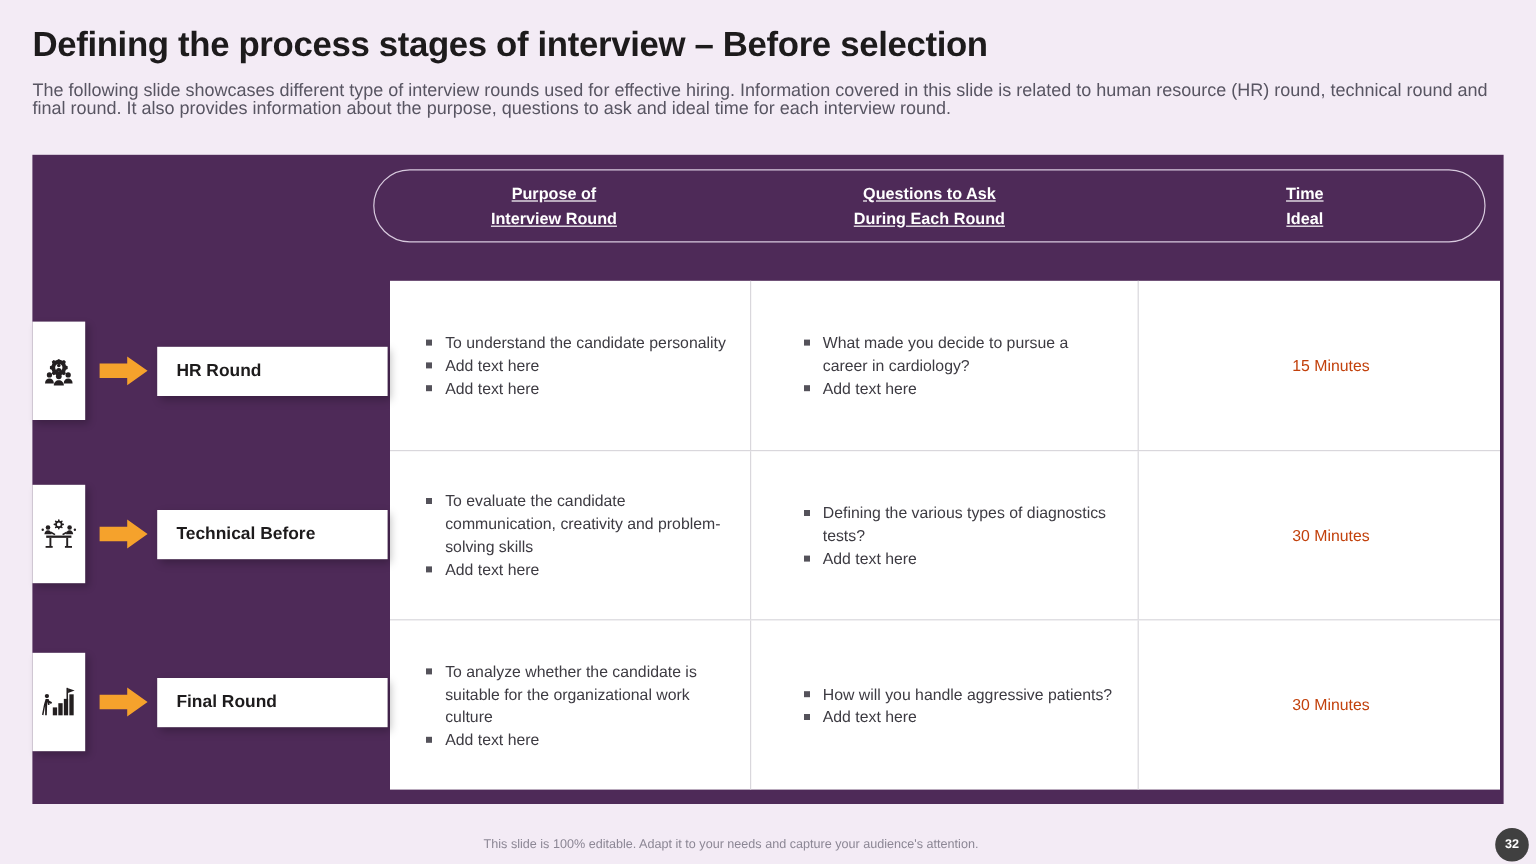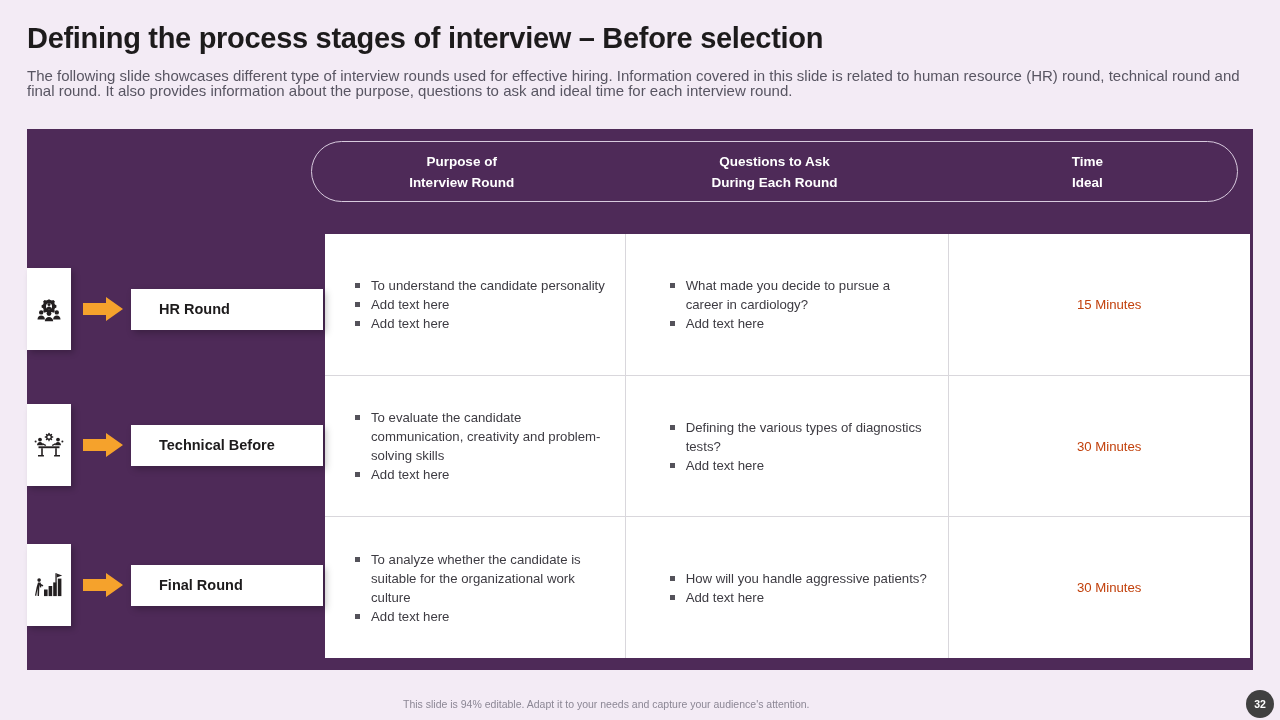--- a/index.html
+++ b/index.html
@@ -66,20 +66,21 @@
     height: 61px;
     display: flex;
     align-items: center;
   }
   .hcol {
     text-align: center;
     color: #ffffff;
     font-size: 13.5px;
     font-weight: bold;
     line-height: 21px;
+    text-decoration: underline;
   }
   .hcol-1 { width: 32.5%; }
   .hcol-2 { width: 35%; }
   .hcol-3 { width: 32.5%; }
 
   
   .table {
     position: absolute;
     left: 325px;
     top: 234px;
@@ -173,21 +174,21 @@
   }
 
   .round-label {
     margin-left: 7px;
     width: 192px;
     height: 41px;
     background: #ffffff;
     box-shadow: 3px 3px 7px rgba(0,0,0,0.25);
     display: flex;
     align-items: center;
-    padding-left: 28px;
+    padding-left: 16px;
     box-sizing: border-box;
     font-size: 14.5px;
     font-weight: bold;
     color: #1d1b1c;
     flex: none;
   }
 
   
   .footer-note {
     position: absolute;
@@ -382,14 +383,14 @@
     </span>
   </div>
   <span class="arrow">
     <svg width="42" height="30" viewBox="0 0 42 30">
       <path d="M1 9 H24 V3 L41 15 L24 27 V21 H1 Z" fill="#f5a22c"></path>
     </svg>
   </span>
   <div class="round-label">Final Round</div>
 </div>
 
-<div class="footer-note">This slide is 94% editable. Adapt it to your needs and capture your audience's attention.</div>
+<div class="footer-note">This slide is 100% editable. Adapt it to your needs and capture your audience's attention.</div>
 <div class="page-badge">32</div>
 
 </body></html>

